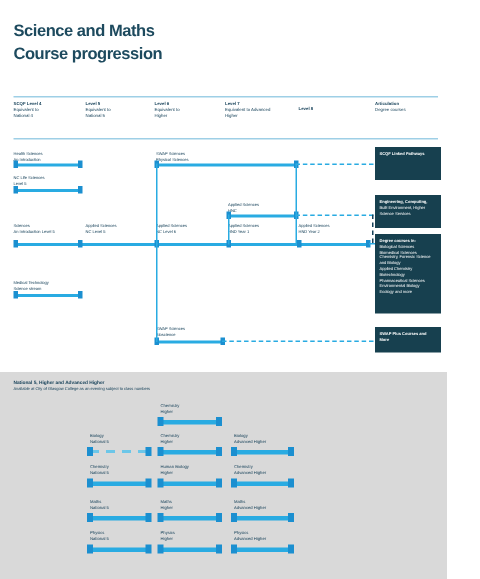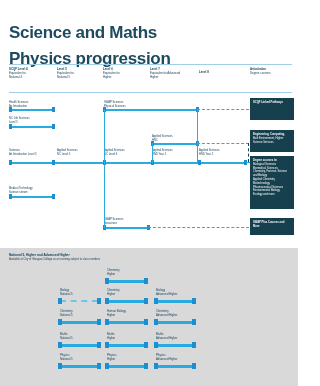--- a/index.html
+++ b/index.html
@@ -5,23 +5,22 @@
   html,body{margin:0;padding:0;}
   body{
     width:298px;height:386px;overflow:hidden;background:#ffffff;
     font-family:"Liberation Sans",sans-serif;color:#173a4d;
   }
   .page{position:relative;width:298px;height:386px;}
 
   
   .title{position:absolute;left:9px;top:14px;width:250px;}
   .title div{
-    font-size:17px;line-height:15px;font-weight:700;color:#1d4a5e;
+    font-size:11px;line-height:15px;font-weight:700;color:#1d4a5e;
     letter-spacing:-0.3px;
-    margin-top:11px;
   }
 
   .rule{position:absolute;left:9px;width:283px;height:1px;background:#9ecfe6;}
   .rule.top{top:64px;}
   .rule.bot{top:92px;}
 
   .colheads{position:absolute;left:0;top:68px;width:298px;height:22px;}
   .colhead{position:absolute;font-size:2.9px;line-height:3.9px;color:#17425a;}
   .colhead b{font-weight:700;display:block;}
   .colhead span{display:block;font-weight:400;}
@@ -54,21 +53,21 @@
   .plabel{position:absolute;font-size:2.8px;line-height:3.8px;color:#17425a;font-weight:700;}
   .plabel span{display:block;font-weight:400;}
 </style>
 </head>
 <body>
 
 <div class="page">
 
   <div class="title">
     <div>Science and Maths</div>
-    <div>Physics progression</div>
+    <div>Course progression</div>
   </div>
 
   <div class="rule top"></div>
   <div class="rule bot"></div>
 
   <div class="colheads">
     <div class="colhead" style="left:9px;">
       <b>SCQF Level 4</b>
       <span>Equivalent to</span>
       <span>National 4</span>

